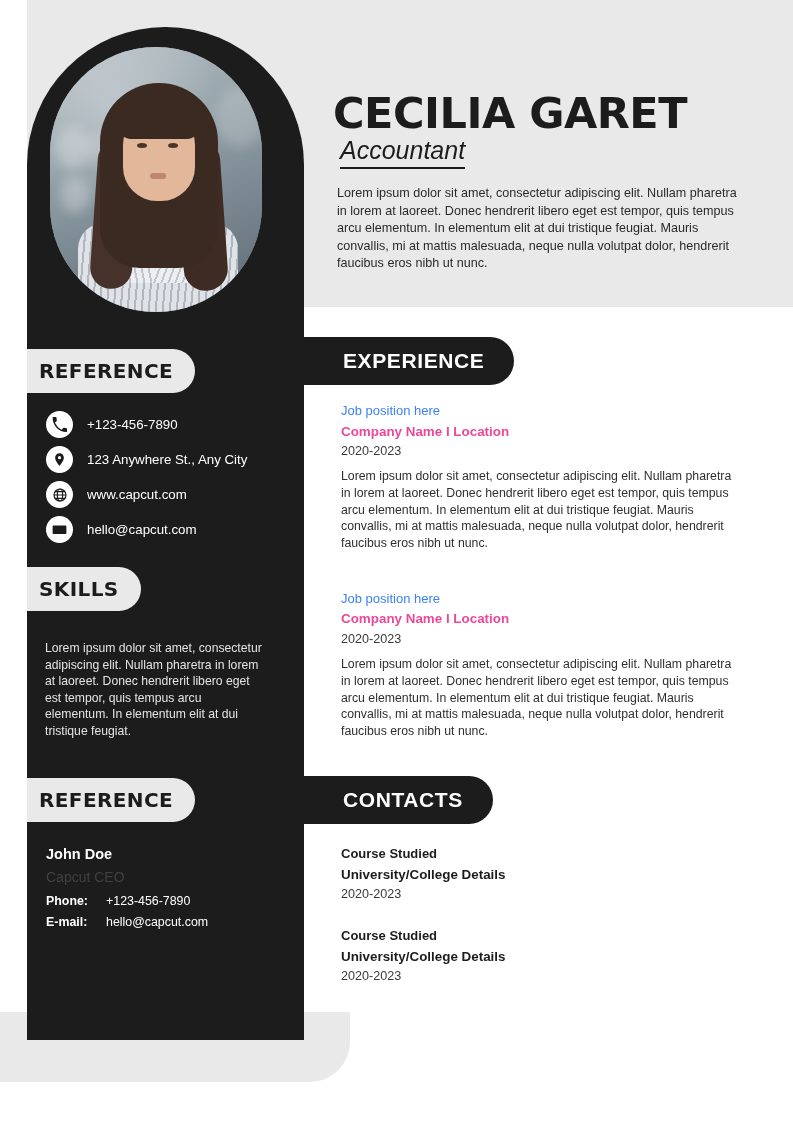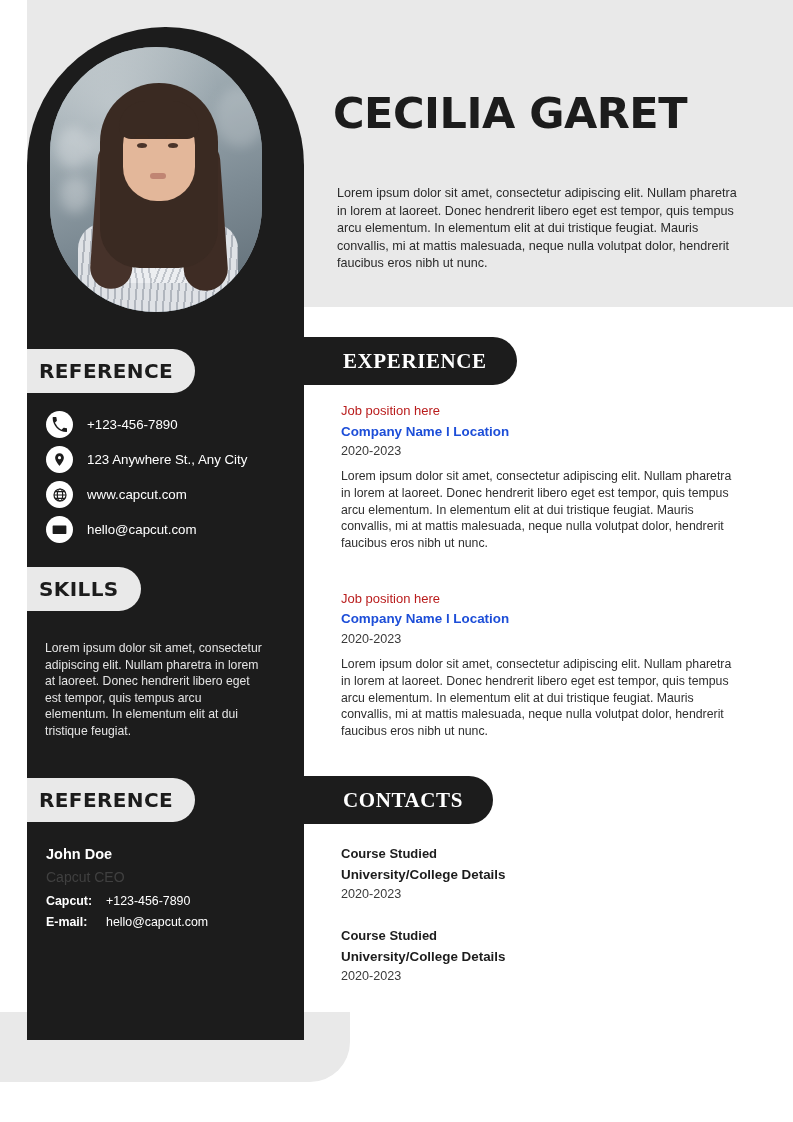--- a/index.html
+++ b/index.html
@@ -236,21 +236,21 @@
     display: flex;
     align-items: center;
     padding-left: 39px;
     padding-right: 30px;
   }
   .pill-dark span {
     color: #ffffff;
     font-size: 21px;
     font-weight: 800;
     letter-spacing: 0.6px;
-    font-family: Liberation Serif, serif;
+    font-family: Liberation Sans, sans-serif;
   }
 
   
   .pill-light {
     position: absolute;
     height: 44px;
     background: #e9e9e9;
     border-radius: 0 24px 24px 0;
     display: flex;
     align-items: center;
@@ -319,28 +319,28 @@
     font-size: 12.4px;
     color: #ffffff;
   }
   .ref-label { font-weight: 700; width: 52px; flex: 0 0 auto; }
 
   
   .entry-role {
     position: absolute;
     left: 341px;
     font-size: 13px;
-    color: #b91c1c;
+    color: #3b82f6;
   }
   .entry-company {
     position: absolute;
     left: 341px;
     font-size: 13.4px;
     font-weight: 700;
-    color: #1d4ed8;
+    color: #ec4899;
   }
   .entry-date {
     position: absolute;
     left: 341px;
     font-size: 12.6px;
     color: #3a3a3a;
   }
   .entry-desc {
     position: absolute;
     left: 341px;
@@ -399,20 +399,21 @@
       <div class="fringe"></div>
       <div class="brow l"></div>
       <div class="brow r"></div>
       <div class="eye l"></div>
       <div class="eye r"></div>
       <div class="lips"></div>
     </div>
   </div>
 
   <div class="name">CECILIA GARET</div>
+  <div class="role">Accountant</div>
   <div class="profile-text">Lorem ipsum dolor sit amet, consectetur adipiscing elit. Nullam pharetra in lorem at laoreet. Donec hendrerit libero eget est tempor, quis tempus arcu elementum. In elementum elit at dui tristique feugiat. Mauris convallis, mi at mattis malesuada, neque nulla volutpat dolor, hendrerit faucibus eros nibh ut nunc.</div>
 
   <div class="pill-light" style="left:27px; top:349px;">
     <span>REFERENCE</span>
   </div>
 
   <div class="contact-row" style="top:411px;">
     <span class="cicon">
       <svg width="15" height="15" viewBox="0 0 24 24">
           <path fill="#1c1c1c" d="M6.6 10.8c1.9 3.7 4.9 6.7 8.6 8.6l2.9-2.9c.4-.4.9-.5 1.3-.3 1.2.4 2.5.6 3.9.6.6 0 1 .4 1 1V22c0 .6-.4 1-1 1C11.3 23 1 12.7 1 0c0-.6.4-1 1-1h4.2c.6 0 1 .4 1 1 0 1.3.2 2.6.6 3.9.1.4 0 .9-.3 1.3l-2.9 2.9z" transform="translate(0,1)"></path>
@@ -456,21 +457,21 @@
     <span>SKILLS</span>
   </div>
   <div class="skills-text">Lorem ipsum dolor sit amet, consectetur adipiscing elit. Nullam pharetra in lorem at laoreet. Donec hendrerit libero eget est tempor, quis tempus arcu elementum. In elementum elit at dui tristique feugiat.</div>
 
   <div class="pill-light" style="left:27px; top:778px;">
     <span>REFERENCE</span>
   </div>
   <div class="ref-name">John Doe</div>
   <div class="ref-title">Capcut CEO</div>
   <div class="ref-line" style="top:894px;">
-    <span class="ref-label">Capcut:</span>
+    <span class="ref-label">Phone:</span>
     <span>+123-456-7890</span>
   </div>
   <div class="ref-line" style="top:915px;">
     <span class="ref-label">E-mail:</span>
     <span>hello@capcut.com</span>
   </div>
 
   <div class="pill-dark" style="left:304px; top:337px;">
     <span>EXPERIENCE</span>
   </div>

